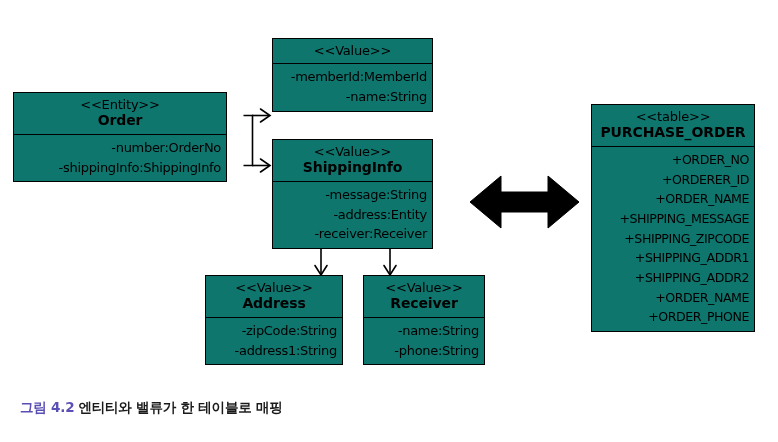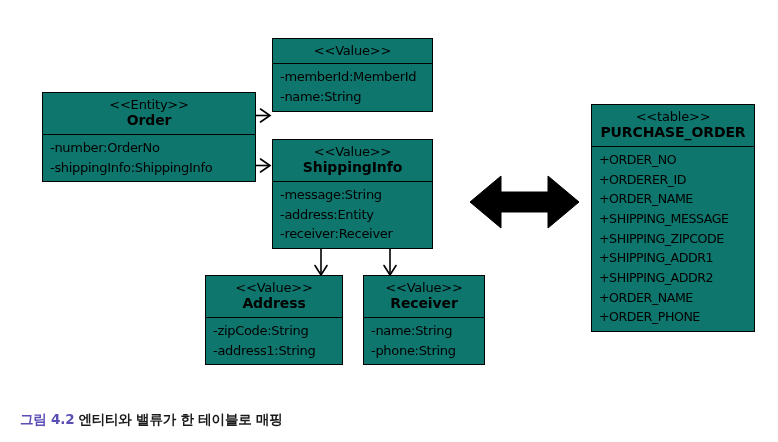--- a/index.html
+++ b/index.html
@@ -51,20 +51,21 @@
     box-sizing: border-box;
     padding: 3px 0 4px 0;
   }
   .attr {
     display: block;
     font-size: 13px;
     line-height: 1.52;
     padding: 0 5px 0 7px;
     white-space: nowrap;
     letter-spacing: -0.3px;
+    text-align: right;
   }
   .attr.table-col {
     letter-spacing: -0.45px;
     font-size: 12.6px;
     line-height: 1.565;
   }
 
   .svg-layer {
     position: absolute;
     left: 0;
@@ -76,21 +77,20 @@
 
   
   .caption {
     position: absolute;
     left: 20px;
     top: 399px;
     font-size: 13.5px;
     font-weight: bold;
     white-space: nowrap;
     letter-spacing: -0.2px;
-    margin-top: 12px;
   }
   .caption .fignum { color: #5a4fb5; }
   .caption .captext { color: #1a1a1a; padding-left: 4px; font-weight: bold; }
 </style>
 </head>
 <body>
 
 <div id="canvas">
 
   <svg class="svg-layer" viewBox="0 0 778 442" xmlns="http://www.w3.org/2000/svg">
@@ -114,21 +114,21 @@
              L 501 192
              L 548 192
              L 548 176
              L 579 202
              L 548 228
              L 548 212
              L 501 212
              L 501 228 Z" fill="#000000" stroke="#000000" stroke-width="1"></path>
   </svg>
 
-  <div class="uml-box" style="left:42px; top:92px; width:214px;">
+  <div class="uml-box" style="left:13px; top:92px; width:214px;">
     <div class="uml-header">
       <span class="stereotype">&lt;&lt;Entity&gt;&gt;</span>
       <span class="classname">Order</span>
     </div>
     <div class="uml-body">
       <span class="attr">-number:OrderNo</span>
       <span class="attr">-shippingInfo:ShippingInfo</span>
     </div>
   </div>
 

